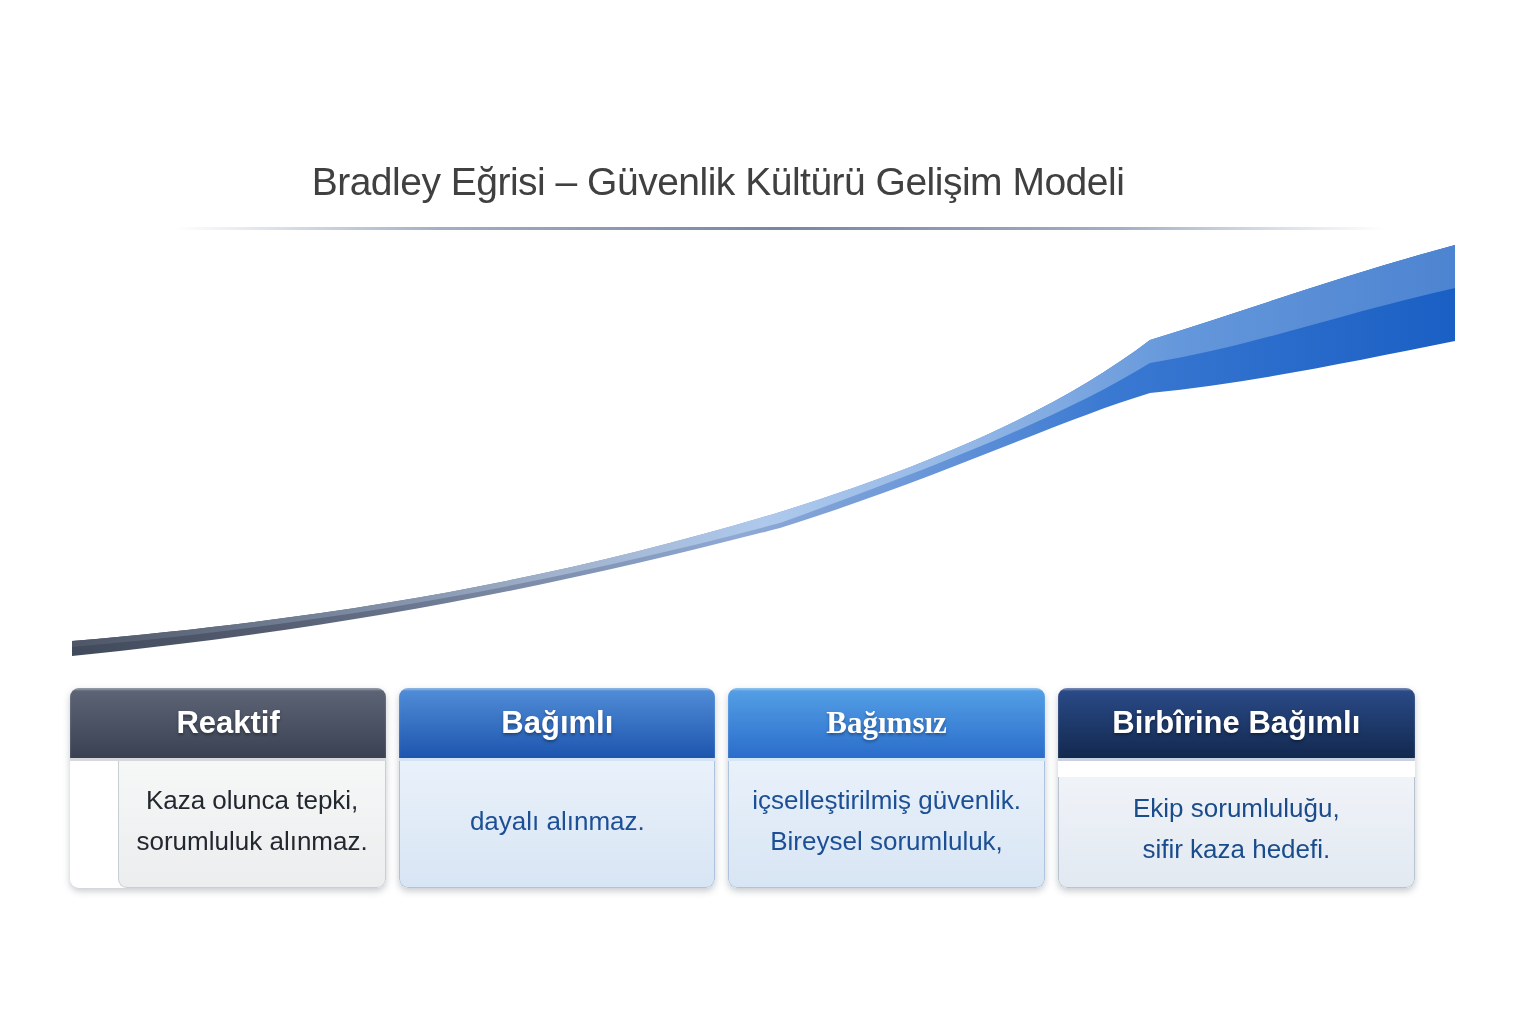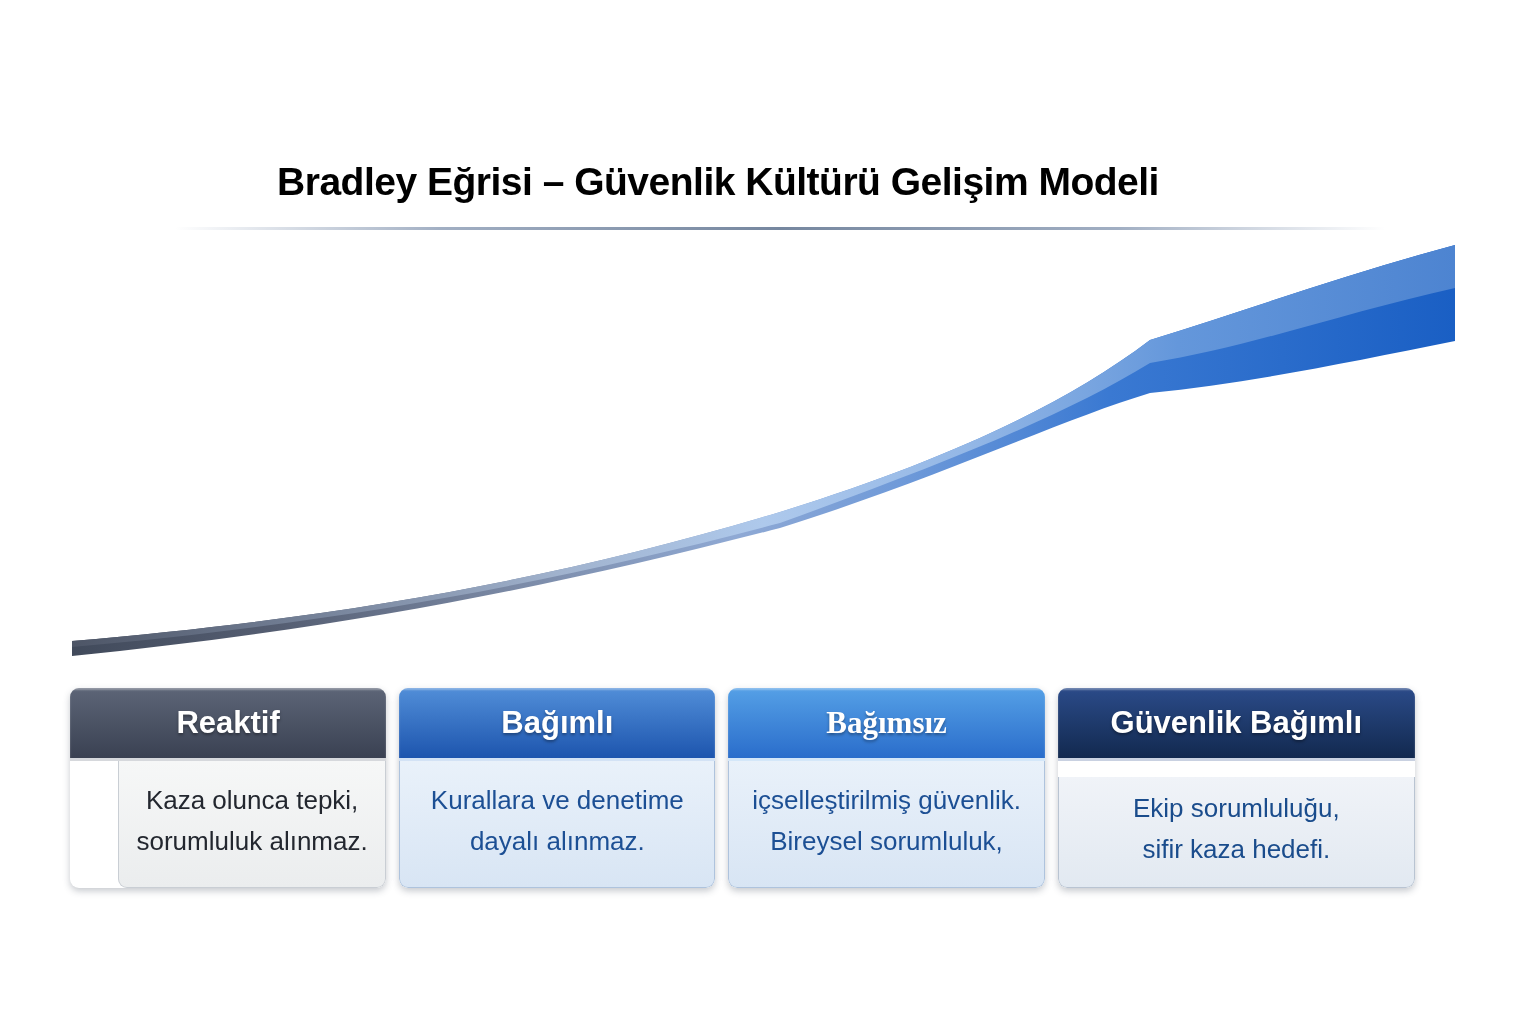--- a/index.html
+++ b/index.html
@@ -11,23 +11,23 @@
     overflow:hidden;
   }
   .canvas{position:absolute;inset:0;width:1536px;height:1024px;}
 
   
   .title{
     position:absolute;
     top:160px;left:0;width:1436px;
     text-align:center;
     font-size:39px;
-    font-weight:bold;
+    font-weight:normal;
     letter-spacing:-0.5px;
-    color:#000000;
+    color:#404040;
   }
   .title-divider{
     position:absolute;
     top:227px;left:175px;width:1210px;height:3px;
     background:linear-gradient(to right,
       rgba(150,165,190,0) 0%,
       rgba(130,148,175,0.75) 22%,
       #76879f 50%,
       rgba(130,148,175,0.75) 78%,
       rgba(150,165,190,0) 100%);
@@ -149,38 +149,37 @@
         <div>Kaza olunca tepki,</div>
         <div>sorumluluk alınmaz.</div>
       </div>
     </div>
 
     <div class="stage stage--2">
       <div class="stage-header">
         <span>Bağımlı</span>
       </div>
       <div class="stage-body">
-        <div>Kurallara ve denetime</div>
         <div>dayalı alınmaz.</div>
       </div>
     </div>
 
     <div class="stage stage--3">
       <div class="stage-header">
         <span>Bağımsız</span>
       </div>
       <div class="stage-body">
         <div>içselleştirilmiş güvenlik.</div>
         <div>Bireysel sorumluluk,</div>
       </div>
     </div>
 
     <div class="stage stage--4">
       <div class="stage-header">
-        <span>Güvenlik Bağımlı</span>
+        <span>Birbîrine Bağımlı</span>
       </div>
       <div class="stage-body">
         <div>Ekip sorumluluğu,</div>
         <div>sifir kaza hedefi.</div>
       </div>
     </div>
 
   </div>
 </div>
 

